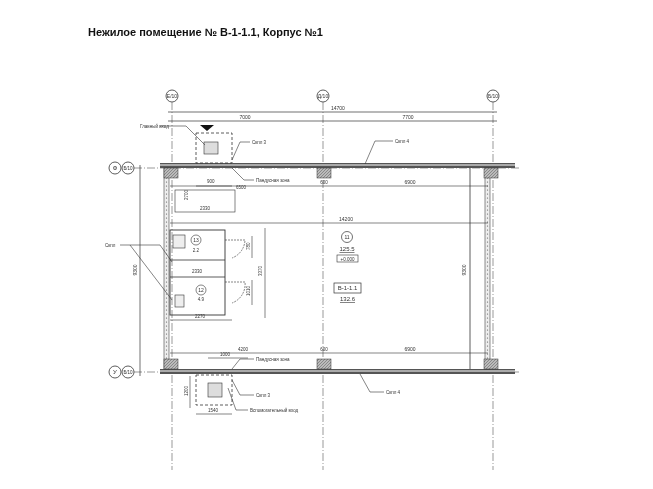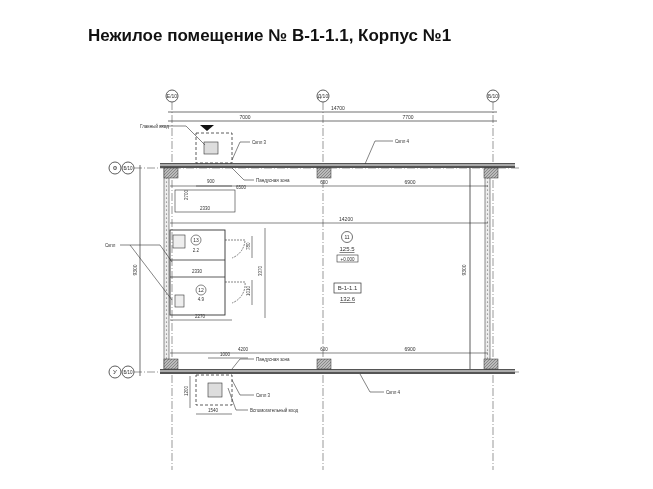--- a/index.html
+++ b/index.html
@@ -1,17 +1,17 @@
 <!DOCTYPE html>
 <html><head>
   <meta charset="utf-8">
   <style>
     html, body { margin:0; padding:0; background:#ffffff; }
     body { width:653px; height:489px; position:relative; overflow:hidden; font-family:"Liberation Sans", sans-serif; }
-    .title { position:absolute; left:88px; top:26px; font-size:17px; font-weight:bold; color:#111; white-space:nowrap; }
+    .title { position:absolute; left:88px; top:26px; font-size:11px; font-weight:bold; color:#111; white-space:nowrap; }
     svg { position:absolute; left:0; top:0; }
     .t { font-family:"Liberation Sans", sans-serif; fill:#333; }
   </style>
 </head>
 <body>
 
 <div class="title">Нежилое помещение № В-1-1.1, Корпус №1</div>
 
 <svg width="653" height="489" viewBox="0 0 653 489">
   <defs>

